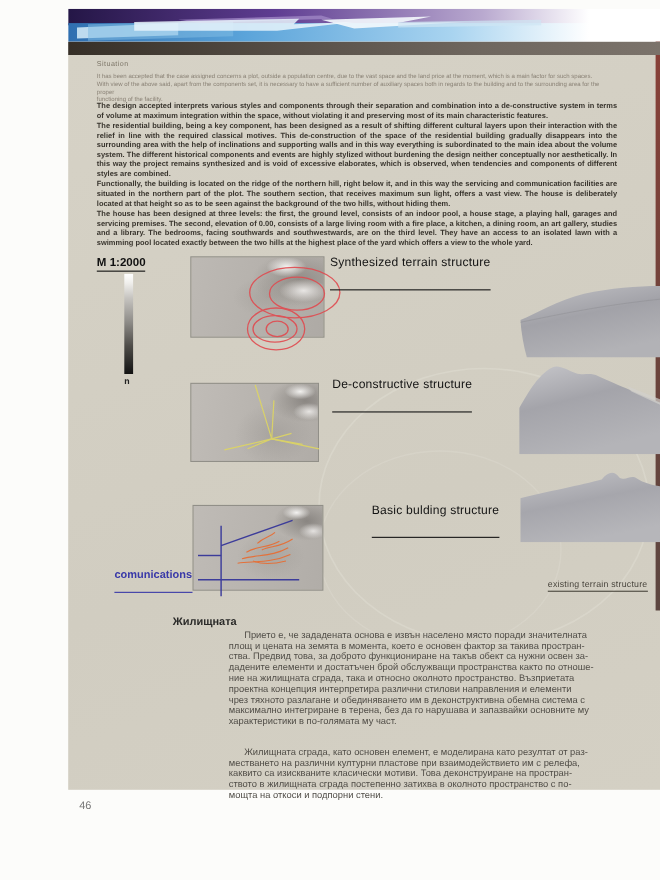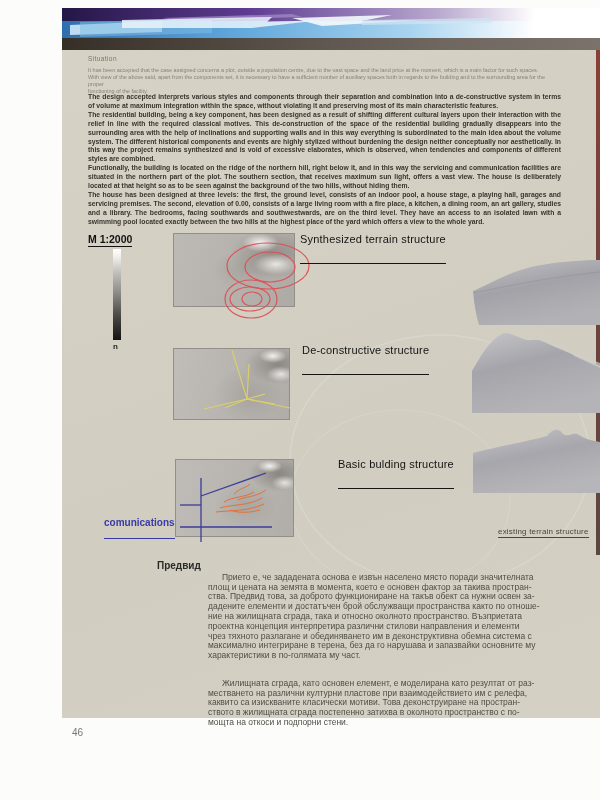--- a/index.html
+++ b/index.html
@@ -243,21 +243,21 @@
     <linearGradient id="gC" x1="0" y1="0" x2="0.4" y2="1">
       <stop offset="0" stop-color="#c4c4c8"></stop>
         <stop offset="0.5" stop-color="#a6a6ac"></stop>
         <stop offset="1" stop-color="#b6b6ba"></stop>
     </linearGradient>
   </defs>
   <path d="M0 30 C24 24, 56 18, 74 13 C80 5, 86 5, 90 11 C96 15, 100 8, 106 12 C112 16, 120 18, 127 19 L127 70 L0 70 Z" fill="url(#gC)"></path>
 </svg>
 <div class="existing-caption">existing terrain structure</div>
 
-<div class="bg-label">Предвид</div>
+<div class="bg-label">Жилищната</div>
 <div class="bg-text">
   <p>Прието е, че зададената основа е извън населено място поради значителната
 площ и цената на земята в момента, което е основен фактор за такива простран-
 ства. Предвид това, за доброто функциониране на такъв обект са нужни освен за-
 дадените елементи и достатъчен брой обслужващи пространства както по отноше-
 ние на жилищната сграда, така и относно околното пространство. Възприетата
 проектна концепция интерпретира различни стилови направления и елементи
 чрез тяхното разлагане и обединяването им в деконструктивна обемна система с
 максимално интегриране в терена, без да го нарушава и запазвайки основните му
 характеристики в по-голямата му част.</p>

